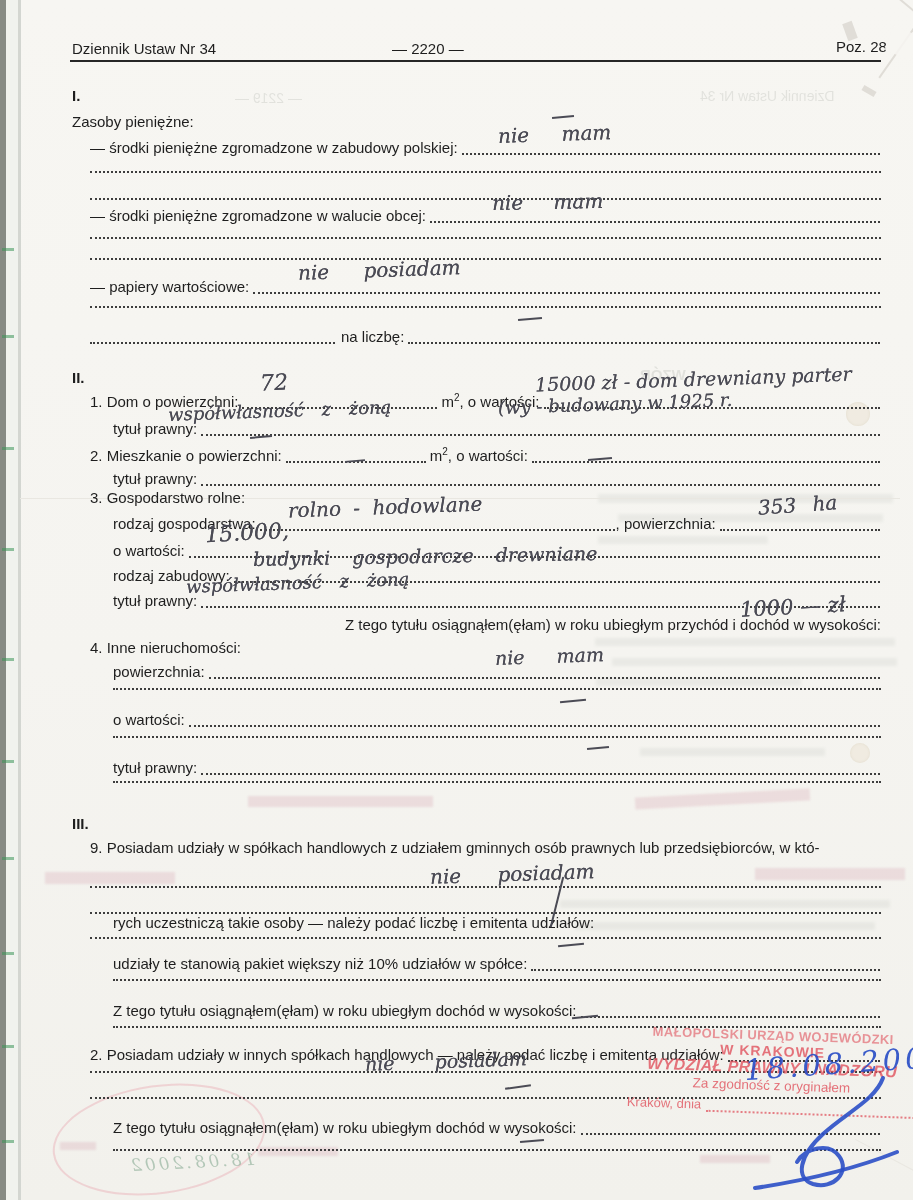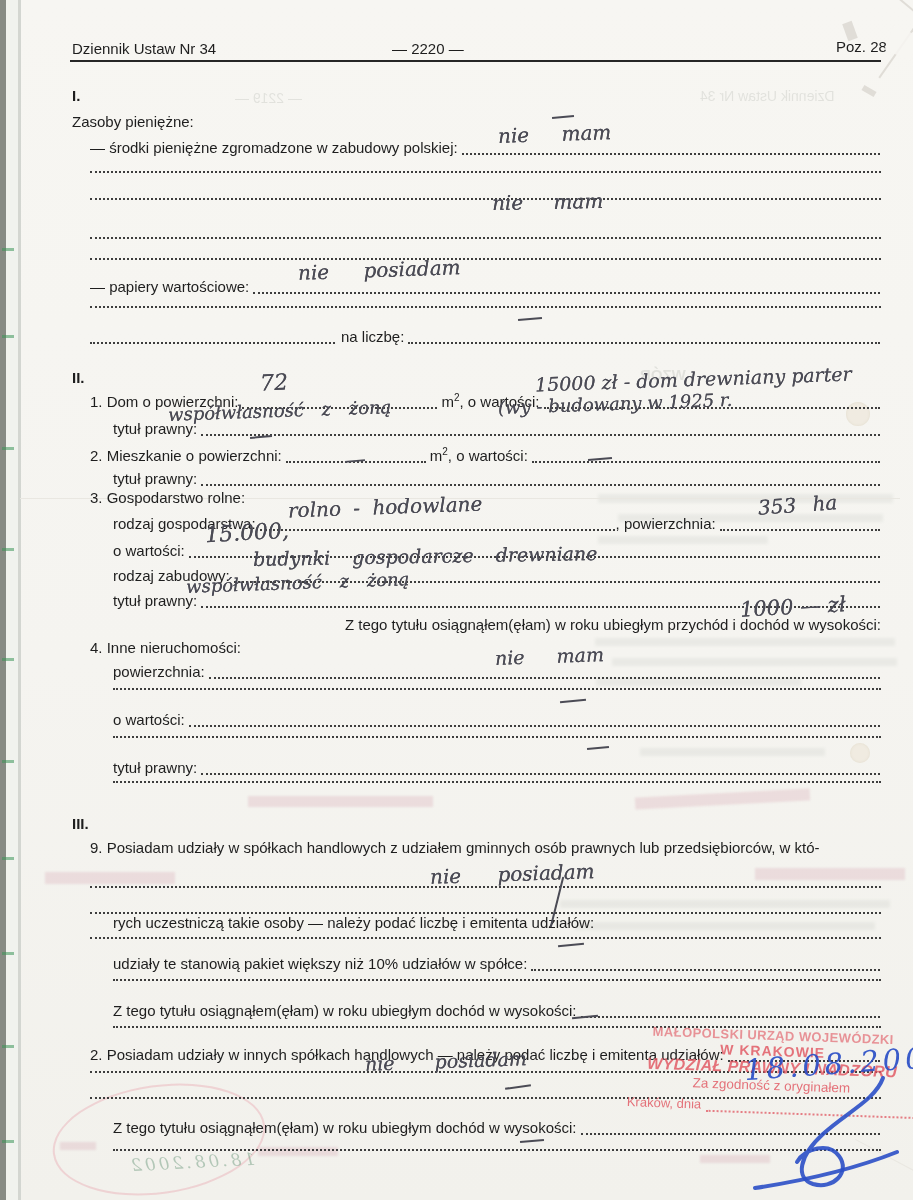--- a/index.html
+++ b/index.html
@@ -117,20 +117,24 @@
 
   <div class="row" style="left:90px;top:137px;width:791px;">
     <span class="t">— środki pieniężne zgromadzone w zabudowy polskiej:</span>
       <span class="dots"></span>
   </div>
   <div class="hw" style="left:498px;top:122px;font-size:20px;word-spacing:26px;transform:rotate(-2deg);">nie mam</div>
   <div class="hdash" style="left:552px;top:116px;width:22px;"></div>
   <div class="dotline" style="left:90px;top:171px;width:791px;"></div>
   <div class="dotline" style="left:90px;top:198px;width:791px;"></div>
 
+  <div class="row" style="left:90px;top:205px;width:791px;">
+    <span class="t">— środki pieniężne zgromadzone w walucie obcej:</span>
+      <span class="dots"></span>
+  </div>
   <div class="hw" style="left:492px;top:190px;font-size:20px;word-spacing:24px;transform:rotate(-1deg);">nie mam</div>
   <div class="dotline" style="left:90px;top:237px;width:791px;"></div>
   <div class="dotline" style="left:90px;top:258px;width:791px;"></div>
 
   <div class="row" style="left:90px;top:276px;width:791px;">
     <span class="t">— papiery wartościowe:</span>
       <span class="dots"></span>
   </div>
   <div class="hw" style="left:298px;top:258px;font-size:20px;word-spacing:28px;transform:rotate(-2deg);">nie posiadam</div>
   <div class="dotline" style="left:90px;top:306px;width:791px;"></div>

